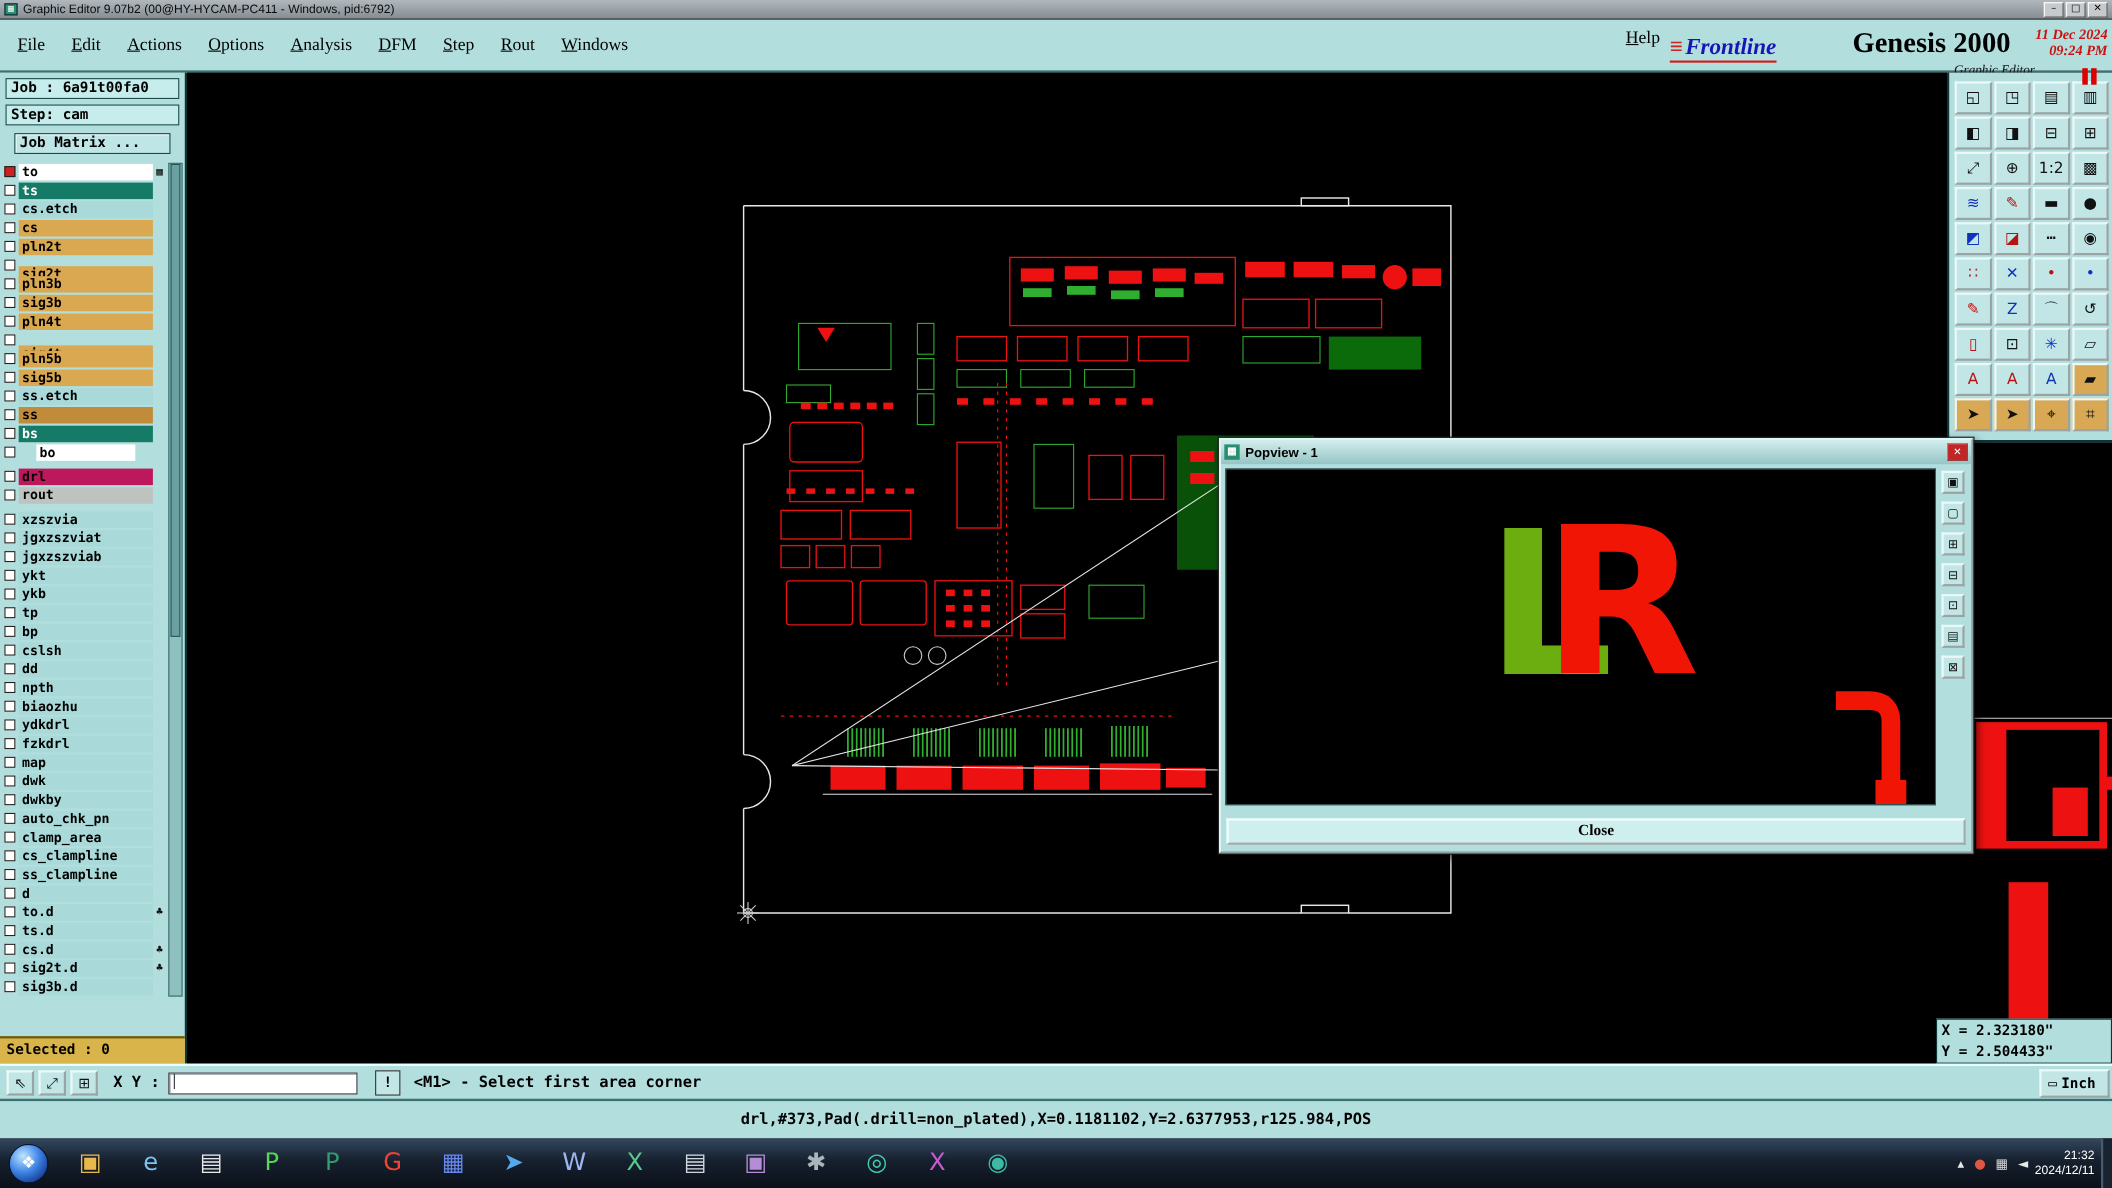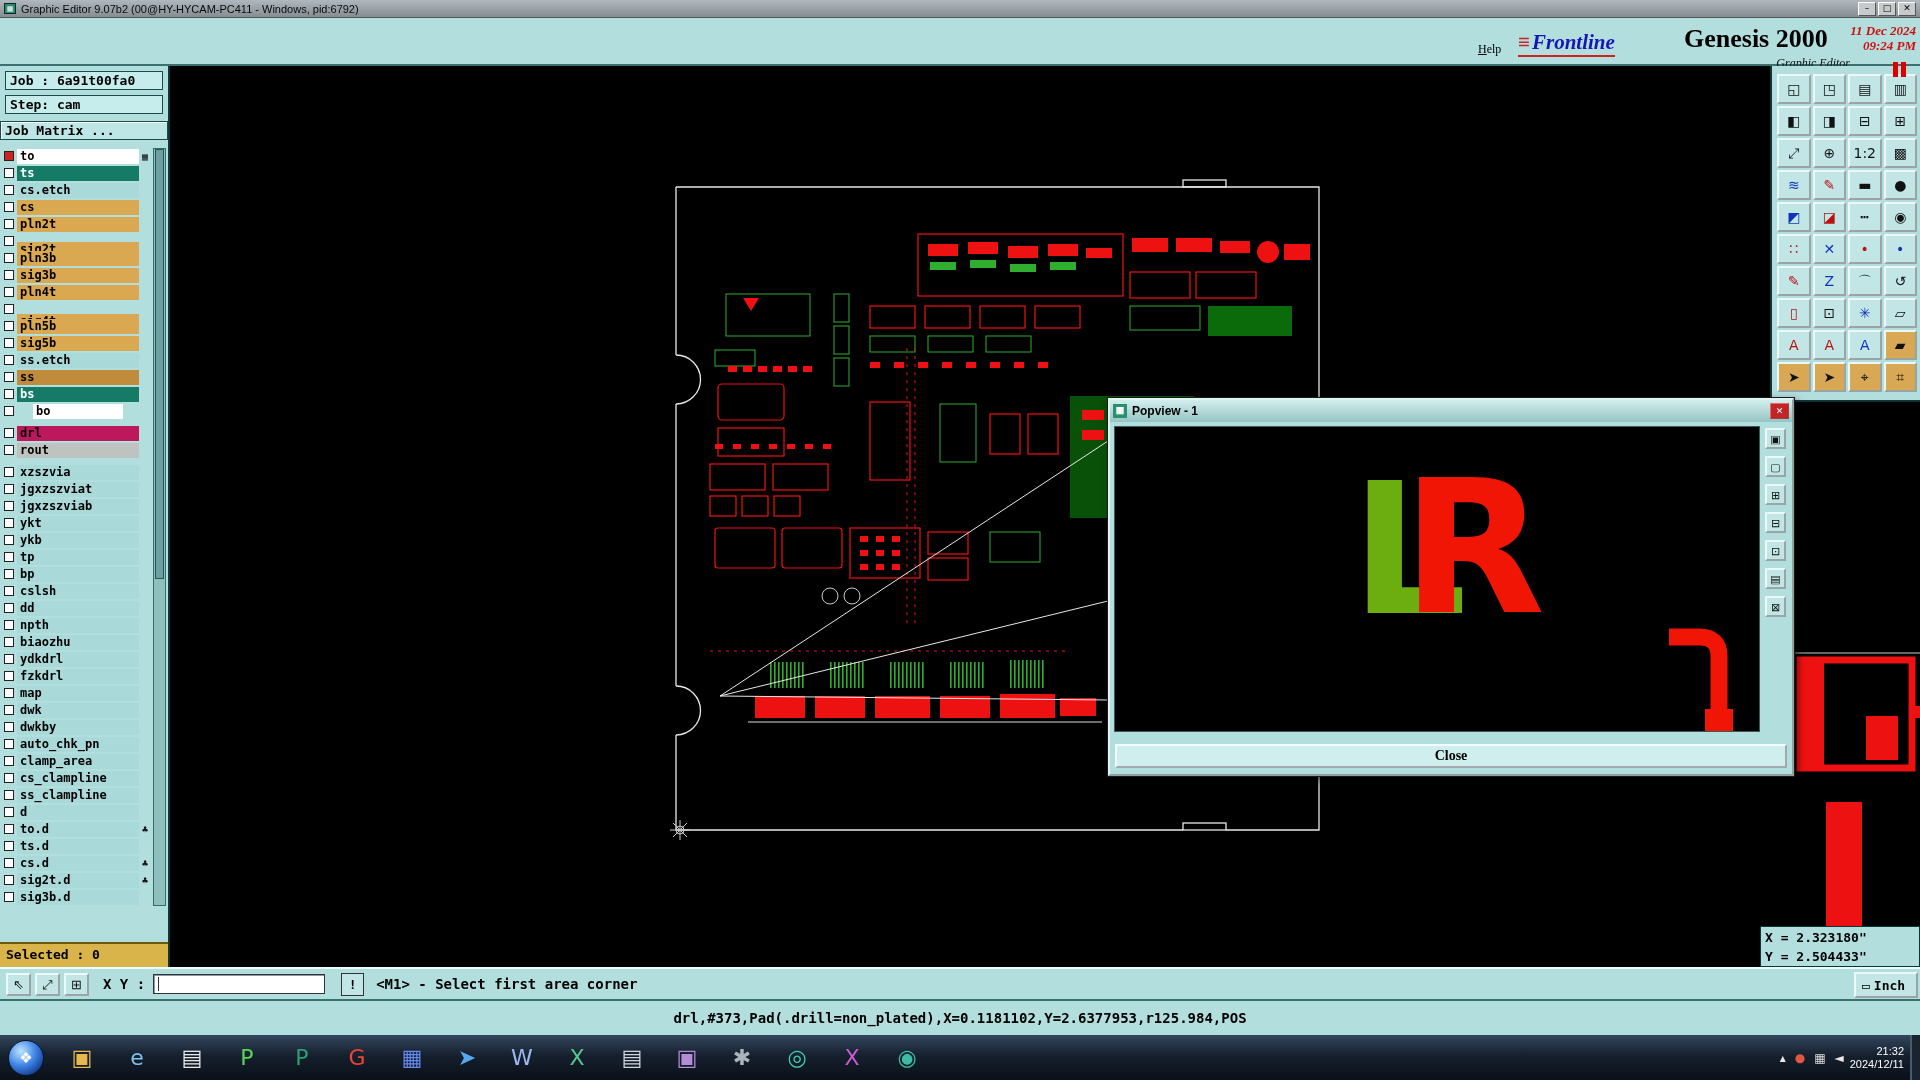--- a/index.html
+++ b/index.html
@@ -9,33 +9,33 @@
   
   #titlebar{position:absolute;left:0;top:0;width:1920px;height:18px;background:linear-gradient(#b0b8bd,#858d93);border-bottom:1px solid #555;display:flex;align-items:center;gap:5px;padding:0 4px;font:11px "Liberation Sans",sans-serif;color:#0a0a0a;}
   #tb-icon{width:12px;height:11px;background:#2a8f6f;border:1px solid #123;color:#fff;font-size:7px;line-height:9px;text-align:center;}
   #tb-controls{margin-left:auto;display:flex;gap:2px;}
   .tb-btn{width:18px;height:14px;background:#c6cacc;border:1px solid;border-color:#fff #555 #555 #fff;font-size:9px;line-height:11px;text-align:center;padding:0;font-family:"DejaVu Sans",sans-serif;}
 
   
   #menubar{position:absolute;left:0;top:18px;width:1920px;height:48px;background:#b2dede;border-bottom:2px solid #3a7070;font-family:"Liberation Serif",serif;}
   .menus{display:flex;gap:24px;padding-left:16px;font-size:16px;position:absolute;top:14px;}
   .menu-item{cursor:default;}
-  .menu-help{position:absolute;left:1478px;top:24px;font-size:12px;}
+  .menu-help{position:absolute;left:1478px;top:8px;font-size:16px;}
   .logo{position:absolute;left:1518px;top:12px;font-size:21px;font-style:italic;font-weight:bold;color:#1616b6;border-bottom:2px solid #cc2222;}
   .logo .chev{color:#cc2222;margin-right:2px;font-style:normal;}
   .product{position:absolute;left:1684px;top:6px;font-size:26px;font-weight:bold;color:#000;}
   .subtitle{position:absolute;left:1700px;top:38px;width:150px;text-align:right;font-style:italic;font-size:12px;color:#111;}
   .gdate{position:absolute;left:1840px;top:5px;width:76px;text-align:right;color:#cc1111;font-style:italic;font-weight:bold;font-size:13px;line-height:15px;}
   #pause-bars{position:absolute;left:1893px;top:62px;z-index:6;display:flex;gap:3px;}
   #pause-bars i{display:block;width:5px;height:15px;background:#dd0000;}
 
   
   #leftpanel{position:absolute;left:0;top:66px;width:170px;height:901px;background:#b2dede;border-right:2px solid #0e3636;font-family:"DejaVu Sans Mono",monospace;z-index:4;}
   .info-box{margin:5px 5px 0;border:1px solid #1a4a4a;background:#c6ecec;font-size:13px;font-weight:bold;padding:1px 4px;white-space:nowrap;color:#000;}
-  #matrix-btn{margin:7px 0 0;border:1px solid #1a4a4a;background:#bfe6e6;font-size:13px;font-weight:bold;padding:1px 4px;color:#000;box-shadow:1px 1px 0 #fff inset;}
+  #matrix-btn{margin:7px 13px 0;border:1px solid #1a4a4a;background:#bfe6e6;font-size:13px;font-weight:bold;padding:1px 4px;color:#000;box-shadow:1px 1px 0 #fff inset;}
   .list-wrap{display:flex;margin-top:8px;padding-left:2px;}
   #layer-list{flex:1;max-height:758px;overflow:hidden;}
   .layer-row{display:flex;align-items:center;height:16px;margin-bottom:1px;}
   .chk{width:10px;height:10px;background:#fff;border:1px solid #222;margin:0 3px 0 2px;flex:none;}
   .lname{flex:1;background:#a9d9d9;color:#000;font-size:12px;font-weight:bold;line-height:15px;height:15px;padding-left:3px;overflow:hidden;white-space:nowrap;}
   .lmark{width:12px;font-size:10px;text-align:center;color:#111;flex:none;}
   #list-scrollbar{width:13px;height:758px;background:#8fc0c0;border:1px solid #3a6a6a;position:relative;margin:0 2px;flex:none;}
   #list-thumb{position:absolute;left:1px;top:0;width:9px;height:430px;background:#6aa0a0;border:1px solid #2a5555;}
   #selected-box{position:absolute;left:0;bottom:0;width:100%;height:25px;background:#d8b44a;border-top:2px solid #6a5a10;font-size:13px;font-weight:bold;line-height:22px;padding-left:6px;color:#000;}
 
@@ -104,20 +104,32 @@
     <span>Graphic Editor 9.07b2 (00@HY-HYCAM-PC411 - Windows, pid:6792)</span>
     <span id="tb-controls">
 
     <button class="tb-btn">–</button>
         <button class="tb-btn">□</button>
         <button class="tb-btn">✕</button>
       </span>
   </div>
 
   <div id="menubar">
+    <div class="menus">
+
+    <span class="menu-item"><u>F</u>ile</span>
+        <span class="menu-item"><u>E</u>dit</span>
+        <span class="menu-item"><u>A</u>ctions</span>
+        <span class="menu-item"><u>O</u>ptions</span>
+        <span class="menu-item"><u>A</u>nalysis</span>
+        <span class="menu-item"><u>D</u>FM</span>
+        <span class="menu-item"><u>S</u>tep</span>
+        <span class="menu-item"><u>R</u>out</span>
+        <span class="menu-item"><u>W</u>indows</span>
+      </div>
     <span class="menu-help"><u>H</u>elp</span>
     <span class="logo"><span class="chev">≡</span><span>Frontline</span></span>
     <span class="product">Genesis 2000</span>
     <span class="subtitle">Graphic Editor</span>
     <span class="gdate">
       <span>11 Dec 2024</span><br>
       <span>09:24 PM</span>
     </span>
   </div>
   <div id="pause-bars">

